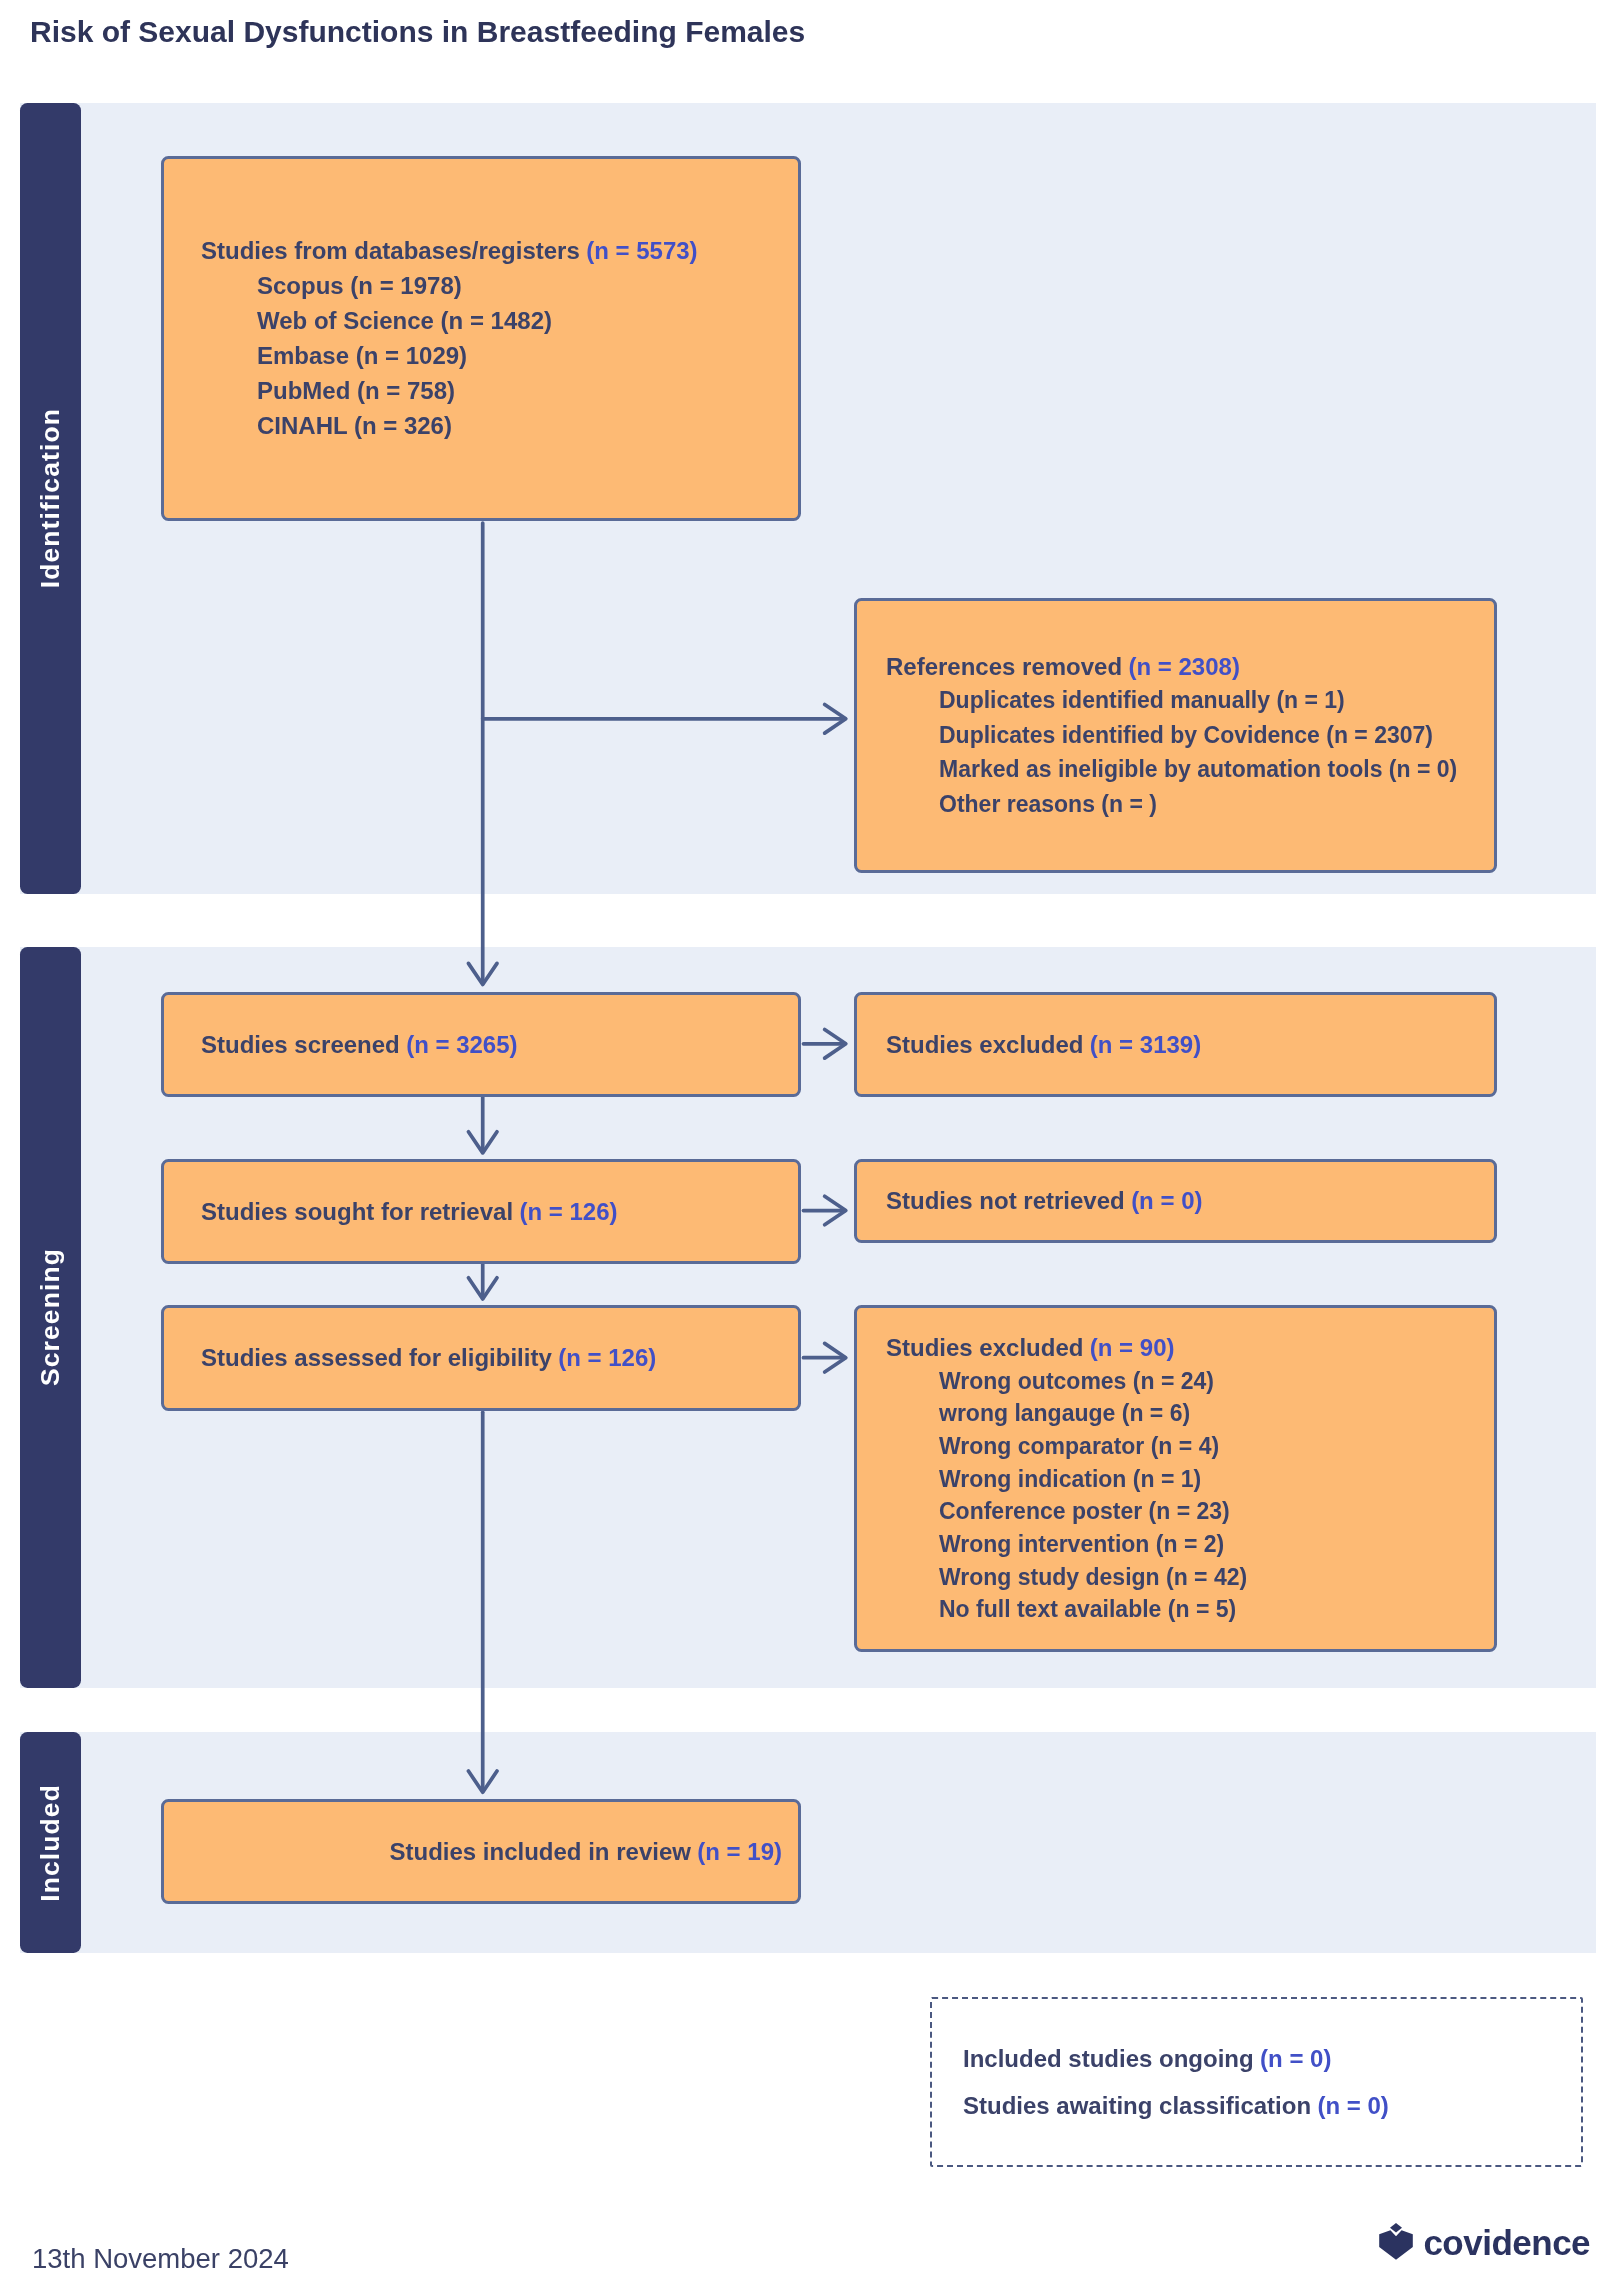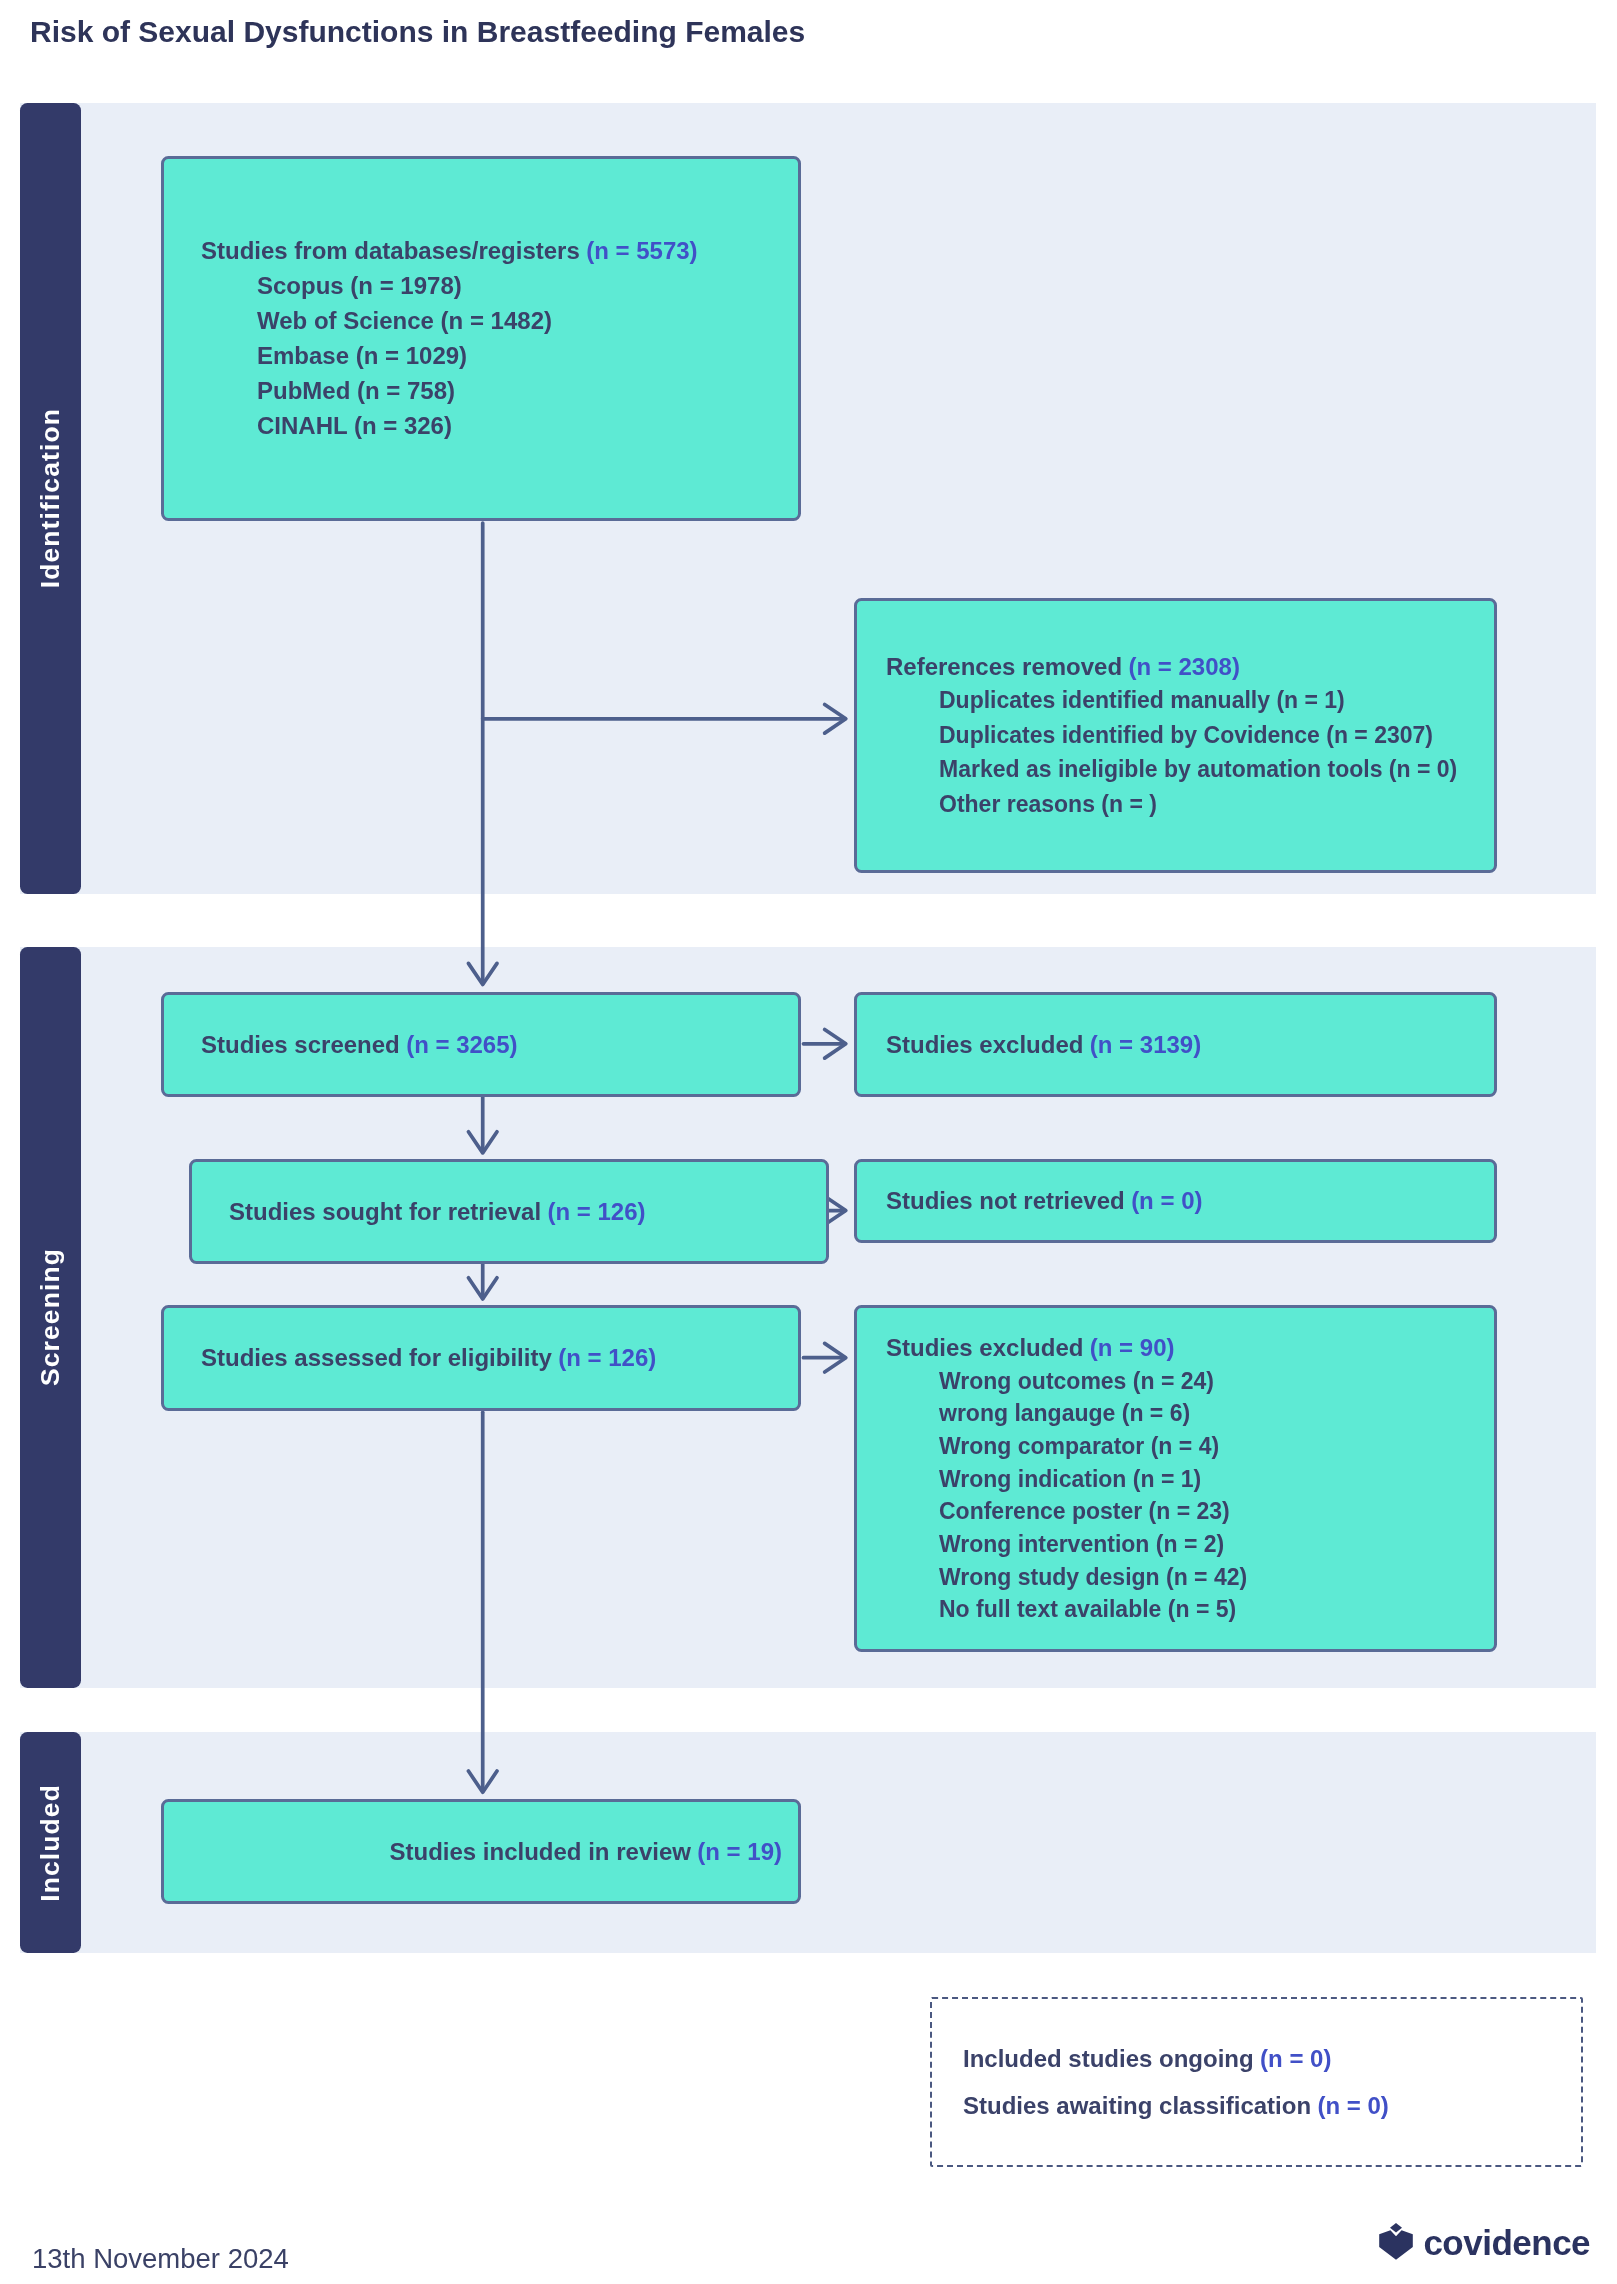--- a/index.html
+++ b/index.html
@@ -28,35 +28,35 @@
   }
   .sidebar.identification{top:103px;height:791px;}
   .sidebar.screening{top:947px;height:741px;}
   .sidebar.included{top:1732px;height:221px;}
   .vlabel{
     writing-mode:vertical-rl;transform:rotate(180deg);
     color:#ffffff;font-size:26.5px;font-weight:700;letter-spacing:1.1px;
     white-space:nowrap;
   }
   .flowbox{
-    position:absolute;background:#5eead4;
+    position:absolute;background:#fdba74;
     border:3.7px solid #5a6b97;border-radius:7.4px;
     box-sizing:border-box;
     color:#3b4269;font-weight:700;
     display:flex;flex-direction:column;justify-content:center;
   }
   .flowbox .box-title{font-size:24px;line-height:1.4;}
   .flowbox .line{font-size:24px;line-height:1.46;padding-left:56px;}
   .count{color:#4150c7;margin-left:6.4px;}
   .box-databases{left:161px;top:156px;width:640px;height:365px;padding:0 21px 0 37px;}
   .box-ref-removed{left:854px;top:598px;width:643px;height:275px;padding:0 16px 0 29px;}
   .box-ref-removed .line{font-size:23px;line-height:1.5;padding-left:53px;}
   .box-screened{left:161px;top:992px;width:640px;height:105px;padding:0 16px 0 37px;}
   .box-excluded-screening{left:854px;top:992px;width:643px;height:105px;padding:0 16px 0 29px;}
-  .box-sought{left:161px;top:1159px;width:640px;height:105px;padding:0 16px 0 37px;margin-left:28px;}
+  .box-sought{left:161px;top:1159px;width:640px;height:105px;padding:0 16px 0 37px;}
   .box-not-retrieved{left:854px;top:1159px;width:643px;height:84px;padding:0 16px 0 29px;}
   .box-assessed{left:161px;top:1305px;width:640px;height:106px;padding:0 16px 0 37px;}
   .box-excluded-eligibility{left:854px;top:1305px;width:643px;height:347px;padding:0 16px 0 29px;}
   .box-excluded-eligibility .line{font-size:23px;line-height:1.42;padding-left:53px;}
   .box-included-review{left:161px;top:1799px;width:640px;height:105px;padding:0 16px 0 37px;align-items:flex-end;}
   .dashed-box{
     position:absolute;left:930px;top:1997px;width:653px;height:170px;
     border:2.6px dashed #4a5880;border-radius:2.1px;box-sizing:border-box;
     background:#ffffff;
     color:#3b4269;font-weight:700;font-size:24px;line-height:1.55;

